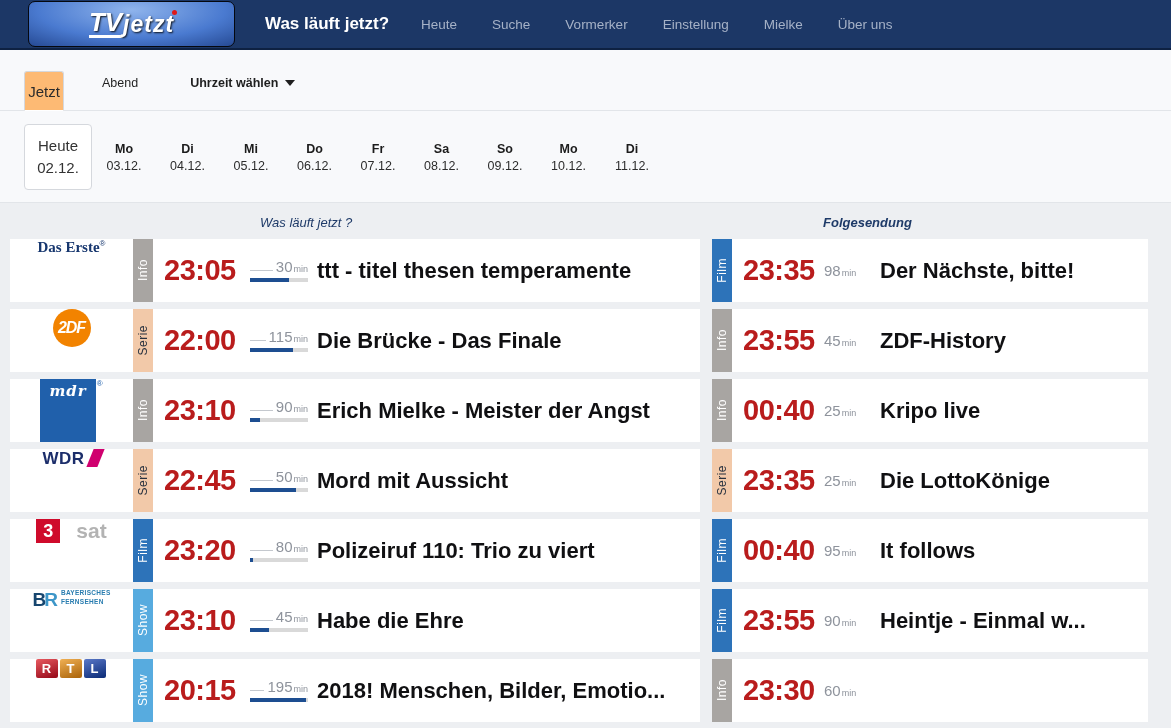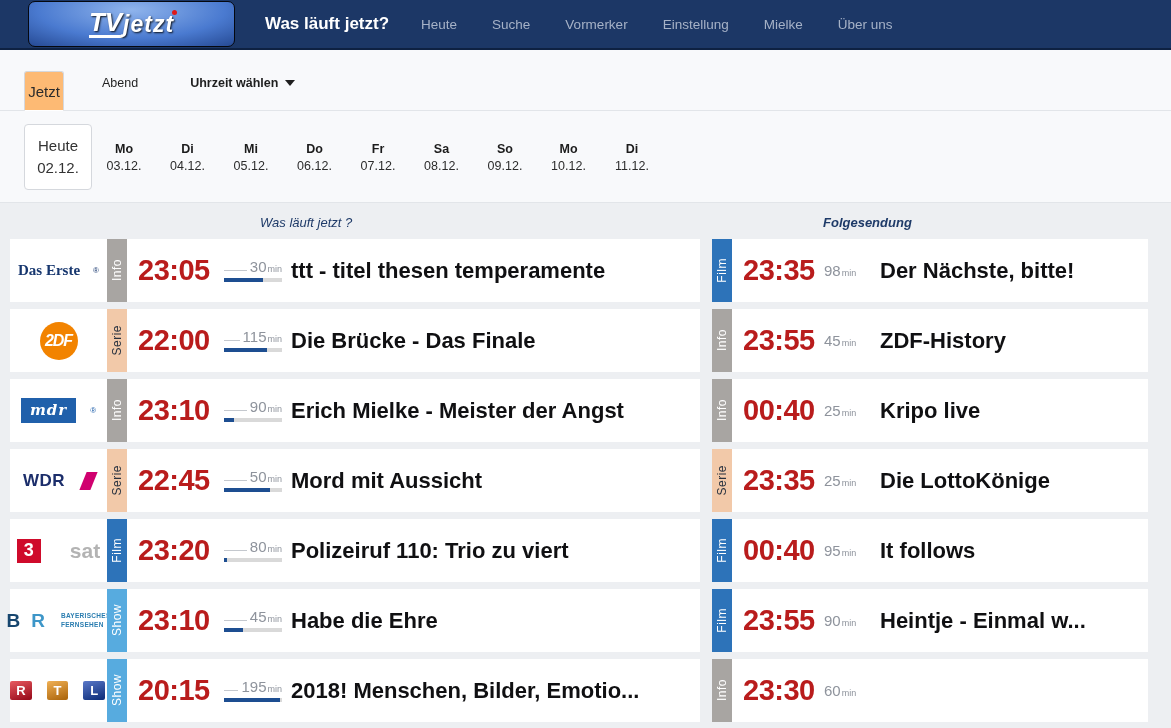--- a/index.html
+++ b/index.html
@@ -53,21 +53,21 @@
                       color:#1e3a68; }
   .col-now  { left:260px; }
   .col-next { left:823px;font-weight:bold; }
 
   
   .row { display:flex; gap:12px; margin:0 0 7px 10px; height:63px; }
   .card { background:#fff; display:flex; align-items:center; cursor:pointer; }
   .card.now  { width:690px; }
   .card.next { width:436px; }
 
-  .logo-cell { width:97px; height:100%; display:flex; align-items:center; justify-content:center;gap:13px; }
+  .logo-cell { width:123px; height:100%; display:flex; justify-content:center; }
 
   .badge { width:20px; align-self:stretch; display:flex; align-items:center; justify-content:center; }
   .badge span { writing-mode:vertical-rl; transform:rotate(180deg); font-size:12px;
                 letter-spacing:.5px; }
   .badge-info  { background:#a8a5a2; color:#fff; }
   .badge-serie { background:#f2c9a9; color:#27313f; }
   .badge-film  { background:#2d73b9; color:#fff; }
   .badge-show  { background:#57abdf; color:#fff; }
 
   .time { padding-left:11px; width:97px; font-size:29px; font-weight:700; color:#b91c1c;

